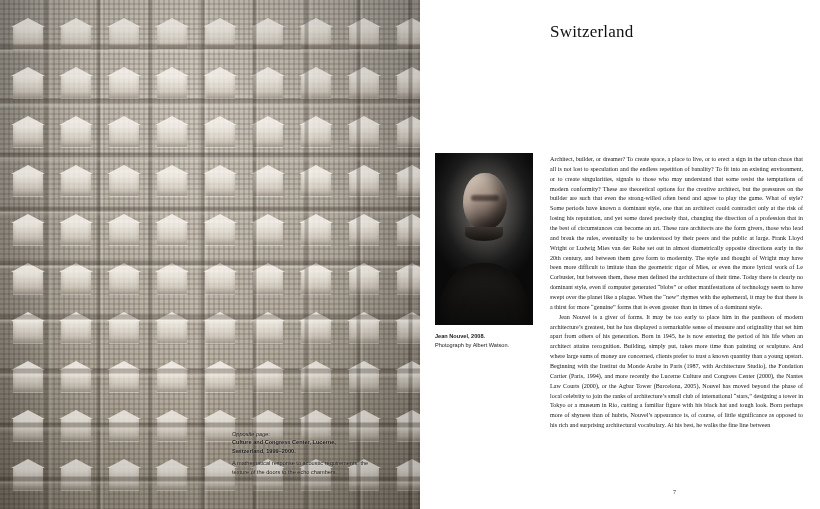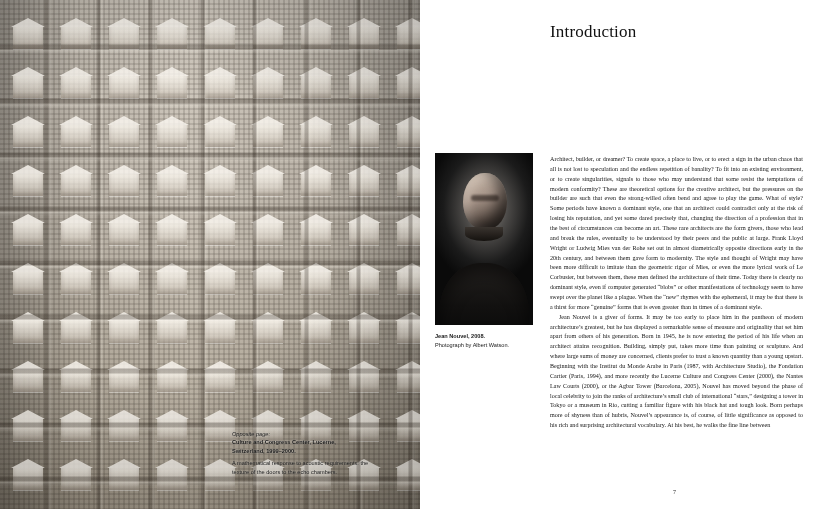--- a/index.html
+++ b/index.html
@@ -315,21 +315,21 @@
 
     <div class="left-caption">
       <p class="cap-italic">Opposite page:</p>
       <p class="cap-bold">Culture and Congress Center, Lucerne,</p>
       <p class="cap-bold">Switzerland, 1999–2000.</p>
       <p class="cap-note">A mathematical response to acoustic requirements: the texture of the doors to the echo chambers.</p>
     </div>
   </div>
 
   <div class="right-page">
-    <div class="intro-title">Introduction</div>
+    <div class="intro-title">Switzerland</div>
 
     <div class="portrait-wrap">
       <div class="portrait">
         <div class="shoulders"></div>
         <div class="head"></div>
         <div class="collar"></div>
       </div>
       <div class="portrait-caption">
         <p class="name">Jean Nouvel, 2008.</p>
         <p>Photograph by Albert Watson.</p>

